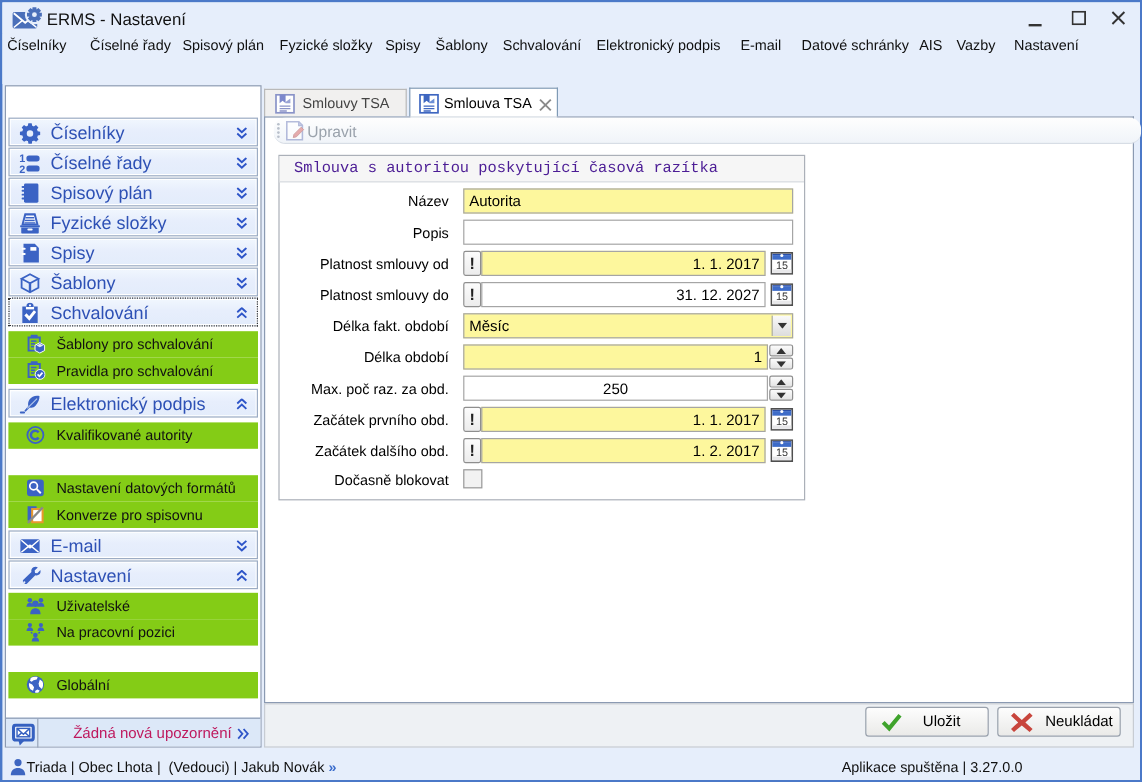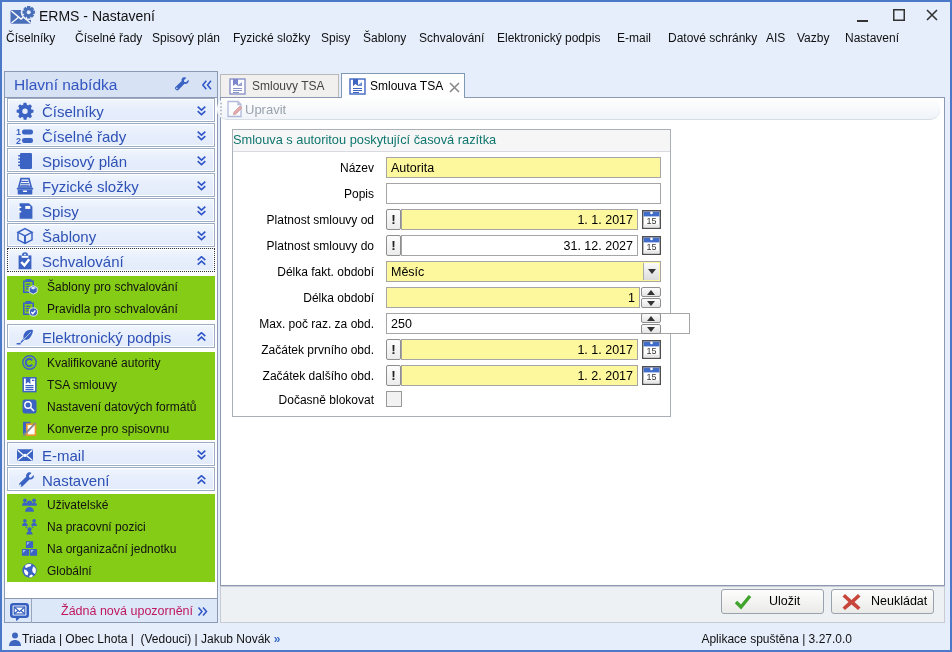--- a/index.html
+++ b/index.html
@@ -30,25 +30,25 @@
 .subitem .ic { position:absolute; left:14px; top:2px; width:17px; height:17px; }
 #sbfooter { position:absolute; left:0px; bottom:0px; width:212px; height:24px; background:#dce8f8; border-top:1px solid #8b9ab2; }
 #sbfooter .txt { position:absolute; left:56px; top:5px; font-size:12.5px; color:#be185d; }
 
 #mainpanel { position:absolute; left:220px; top:97px; width:725px; height:489px; background:#fff; border:1px solid #8b9ab2; border-top:none; }
 .tab { position:absolute; font-size:12px; }
 #tab1 { left:220px; top:74px; width:119px; height:23px; background:#f1f0ef; border:1px solid #b9b9b9; border-bottom:none; color:#444; }
 #tab2 { left:341px; top:73px; width:124px; height:25px; background:#fff; border:1px solid #7f9ab5; border-bottom:none; color:#000; }
 #topline { position:absolute; left:220px; top:97px; width:725px; height:1px; background:#8b9ab2; }
 #topline2 { position:absolute; left:342px; top:97px; width:122px; height:1px; background:#fff; }
-#toolbar { position:absolute; left:217px; top:98px; width:723px; height:22px; background:linear-gradient(#fefefe,#f0f4f9); border-bottom:1px solid #d7dde5;border-radius:10px; }
+#toolbar { position:absolute; left:228px; top:98px; width:723px; height:22px; background:linear-gradient(#fefefe,#f0f4f9); border-bottom:1px solid #d7dde5;border-radius:10px; }
 
 #groupbox { position:absolute; left:232px; top:129px; width:439px; height:288px; border:1px solid #abb0b8; background:#fff; }
 #gbheader { position:absolute; left:0; top:0; width:437px; height:22px; background:#f6f6f6; border-bottom:1px solid #d8dbe0; }
-#gbheader span { position:absolute; left:0; top:2px; font-size:12.8px; color:#0f766e; }
+#gbheader span { position:absolute; left:12px; top:2px; font-size:12.8px; color:#4c1d95;font-family:Liberation Mono, monospace; }
 .flabel { position:absolute; font-size:12px; color:#000; text-align:right; width:150px; left:224px; }
 .finput { position:absolute; border:1px solid #a5a5a5; font-size:12.5px; color:#000; background:#fff; line-height:20px; }
 .yellow { background:#fdf79d; }
 .btnexc { position:absolute; left:386px; width:15px; height:21px; background:linear-gradient(#fcfcfc,#ececec); border:1px solid #8e8e8e; border-radius:2px; font-size:13.5px; font-weight:bold; color:#222; text-align:center; line-height:19px; }
 .calicon { position:absolute; left:642px; width:19px; height:19px; }
 .spinner { position:absolute; left:641px; width:20px; height:21px; }
 
 #btnbar { position:absolute; left:220px; top:586px; width:725px; height:37px; background:#eef1f4; border:1px solid #c7ccd3; }
 .bigbtn { position:absolute; top:589px; width:103px; height:25px; background:linear-gradient(#fdfdfd,#eaeae8); border:1px solid #9aa2ad; border-radius:3px; font-size:12.5px; color:#000; }
 
@@ -91,32 +91,20 @@
   <span class="m1" style="left:615px">E-mail</span>
   <span class="m1" style="left:666px">Datové schránky</span>
   <span class="m1" style="left:764px">AIS</span>
   <span class="m1" style="left:795px">Vazby</span>
   <span class="m1" style="left:843px">Nastavení</span>
   <span class="m2" style="left:11px">Servis</span>
   <span class="m2" style="left:56px">Akce</span>
   <span class="m2" style="left:95px">Nápověda</span>
 </div>
 <div id="sidebar">
-  <div id="sbheader">
-      <span class="t">Hlavní nabídka</span>
-    <svg class="abs" style="left:166px;top:3px" width="20" height="20" viewBox="0 0 20 20">
-        <path fill="#3b63c4" d="M13.6 2.2c1.5-.8 3.3-.6 4.2.1l-3 3 .4 2.2 2.2.4 3-3c.5 1.2.3 2.9-.9 4-1 1-2.6 1.4-4 .9L8 17.3c-.7.7-1.9.7-2.6 0l-1-1c-.7-.7-.7-1.9 0-2.6l7.6-7.4c-.5-1.4 0-3.2 1.6-4.1zM6.1 16.2a1 1 0 1 0 0-2 1 1 0 0 0 0 2z" transform="scale(0.82) translate(1,1)"></path>
-      </svg>
-    <svg class="abs" style="left:197px;top:8px" width="10" height="10" viewBox="0 0 10 10">
-        <g stroke="#2e55c8" stroke-width="1.5" fill="none">
-          <path d="M4.3 0.7 L0.8 5 L4.3 9.3"></path>
-          <path d="M9 0.7 L5.5 5 L9 9.3"></path>
-        </g>
-      </svg>
-  </div>
 
   <div class="navitem" style="top:26px">
       <svg class="ic" viewBox="0 0 18 18">
         <path fill="#3b63c4" d="M16.8 10.4V7.6l-2.1-.4a6 6 0 0 0-.6-1.4l1.2-1.8-2-2-1.8 1.2c-.4-.2-.9-.4-1.4-.6L9.7.5H6.9l-.4 2.1c-.5.2-1 .3-1.4.6L3.3 2 1.4 4l1.2 1.8c-.3.4-.5.9-.6 1.4l-2.1.4v2.8l2.1.4c.2.5.3 1 .6 1.4L1.4 14l2 2 1.8-1.2c.4.3.9.5 1.4.6l.4 2.1h2.8l.4-2.1c.5-.2 1-.3 1.4-.6l1.8 1.2 2-2-1.2-1.8c.3-.4.5-.9.6-1.4l2-.4zM8.3 11.7a2.7 2.7 0 1 1 0-5.4 2.7 2.7 0 0 1 0 5.4z" transform="translate(0.7,0.2)"></path>
       </svg>
       <span class="txt">Číselníky</span>
       <svg class="chev" viewBox="0 0 9 10">
         <g stroke="#2e55c8" stroke-width="1.6" fill="none">
           <path d="M0.7 0.7 L4.5 4.2 L8.3 0.7"></path>
           <path d="M0.7 5.2 L4.5 8.7 L8.3 5.2"></path>
@@ -274,30 +262,20 @@
         </g>
       </svg>
     </div>
   <div class="subitem" style="top:280px">
       <svg class="ic" viewBox="0 0 17 17">
         <circle cx="8.5" cy="8.5" r="6.7" fill="none" stroke="#3b63c4" stroke-width="1.5"></circle>
         <path d="M11.2 6.3 a3.6 3.6 0 1 0 0 4.4" fill="none" stroke="#3b63c4" stroke-width="2.1"></path>
       </svg>
       <span class="txt">Kvalifikované autority</span>
     </div>
-  <div class="subitem" style="top:302px">
-      <svg class="ic" viewBox="0 0 17 17">
-        <g>
-          <rect x="2.2" y="1.8" width="12.6" height="13.8" fill="#fff" stroke="#3b63c4" stroke-width="1.5"></rect>
-          <path d="M4.8 1.8 h4.6 v6.2 l-2.3 -1.9 l-2.3 1.9 Z" fill="#3b63c4"></path>
-          <path d="M11 4.4 h2.3 M4.5 9.6 h8 M4.5 11.6 h8 M4.5 13.6 h8" stroke="#3b63c4" stroke-width="1.15"></path>
-        </g>
-      </svg>
-      <span class="txt">TSA smlouvy</span>
-    </div>
   <div class="subitem" style="top:324px">
       <svg class="ic" viewBox="0 0 17 17">
         <g>
           <rect x="1.5" y="1.5" width="14" height="14" rx="2.5" fill="#3b63c4"></rect>
           <circle cx="7" cy="7" r="3.2" fill="none" stroke="#fff" stroke-width="1.4"></circle>
           <path d="M9.5 9.5 L13 13" stroke="#fff" stroke-width="1.6"></path>
         </g>
       </svg>
       <span class="txt">Nastavení datových formátů</span>
     </div>
@@ -358,33 +336,20 @@
           <circle cx="3.9" cy="2.9" r="1.8"></circle>
           <path d="M1.1 7.9 c0-2.1 1.2-3.2 2.8-3.2 s2.8 1.1 2.8 3.2 z"></path>
           <circle cx="13.1" cy="2.9" r="1.8"></circle>
           <path d="M10.3 7.9 c0-2.1 1.2-3.2 2.8-3.2 s2.8 1.1 2.8 3.2 z"></path>
           <circle cx="8.5" cy="11.2" r="2"></circle>
           <path d="M5.4 16.6 c0-2.4 1.4-3.6 3.1-3.6 s3.1 1.2 3.1 3.6 z"></path>
           <path d="M4.8 8.7 l1.7 1.7 M12.2 8.7 l-1.7 1.7" stroke="#3b63c4" stroke-width="1.2" stroke-dasharray="1.6 1.1" fill="none"></path>
         </g>
       </svg>
       <span class="txt">Na pracovní pozici</span>
-    </div>
-  <div class="subitem" style="top:466px">
-      <svg class="ic" viewBox="0 0 17 17">
-        <g fill="#3b63c4">
-          <rect x="4.9" y="1.2" width="7.2" height="6.8"></rect>
-          <path d="M5.9 2.2 l3 0 l-3 3 Z" fill="#a9c0ea"></path>
-          <rect x="0.9" y="9" width="7.2" height="6.8"></rect>
-          <path d="M1.9 10 l3 0 l-3 3 Z" fill="#a9c0ea"></path>
-          <rect x="8.9" y="9" width="7.2" height="6.8"></rect>
-          <path d="M9.9 10 l3 0 l-3 3 Z" fill="#a9c0ea"></path>
-        </g>
-      </svg>
-      <span class="txt">Na organizační jednotku</span>
     </div>
   <div class="subitem" style="top:488px">
       <svg class="ic" viewBox="0 0 17 17">
         <g>
           <circle cx="8.5" cy="8.5" r="7.2" fill="#3b63c4"></circle>
           <path fill="#fff" d="M4.6 2.9 c1.8 -1 4.2 -1.2 5.8 -0.5 l-0.8 1.9 l-2.6 0.6 l-1.6 1.2 l-1.4 -0.8 Z"></path>
           <path fill="#fff" d="M12.2 4.2 l2.2 1.8 c0.8 1.9 0.7 4.3 -0.5 6.1 l-2.3 -2 l-0.4 -2.6 Z"></path>
           <path fill="#fff" d="M3.2 7.2 l2.6 1.2 l1.6 2.4 l-0.9 2.8 l-2.2 -1.2 c-1 -1.4 -1.4 -3.6 -1.1 -5.2 Z"></path>
           <path fill="#fff" d="M8.3 13.9 l1.8 -1.4 l2 0.9 l-1 1.6 c-0.9 0.4 -1.9 0.4 -2.8 0.2 Z"></path>
         </g>
@@ -499,21 +464,21 @@
         <path d="M4 0 L8 5 H0 Z" fill="#333"></path>
       </svg>
     </div>
   <div class="abs" style="left:0;top:11px;width:20px;height:10px;background:linear-gradient(#fcfcfc,#e4e4e4);border:1px solid #8e8e8e;border-radius:2px">
       <svg style="position:absolute;left:5px;top:2px" width="8" height="5" viewBox="0 0 8 5">
         <path d="M0 0 h8 L4 5 Z" fill="#333"></path>
       </svg>
     </div>
 </div>
 <span class="flabel" style="top:317px">Max. poč raz. za obd.</span>
-<div class="finput" style="left:386px;top:313px;width:304px;height:21px;padding:0 4px;text-align:left">250</div>
+<div class="finput" style="left:386px;top:313px;width:254px;height:21px;padding:0 4px;text-align:center">250</div>
 <div class="spinner" style="top:313px">
   <div class="abs" style="left:0;top:0;width:20px;height:10px;background:linear-gradient(#fcfcfc,#e4e4e4);border:1px solid #8e8e8e;border-radius:2px">
       <svg style="position:absolute;left:5px;top:2px" width="8" height="5" viewBox="0 0 8 5">
         <path d="M4 0 L8 5 H0 Z" fill="#333"></path>
       </svg>
     </div>
   <div class="abs" style="left:0;top:11px;width:20px;height:10px;background:linear-gradient(#fcfcfc,#e4e4e4);border:1px solid #8e8e8e;border-radius:2px">
       <svg style="position:absolute;left:5px;top:2px" width="8" height="5" viewBox="0 0 8 5">
         <path d="M0 0 h8 L4 5 Z" fill="#333"></path>
       </svg>

